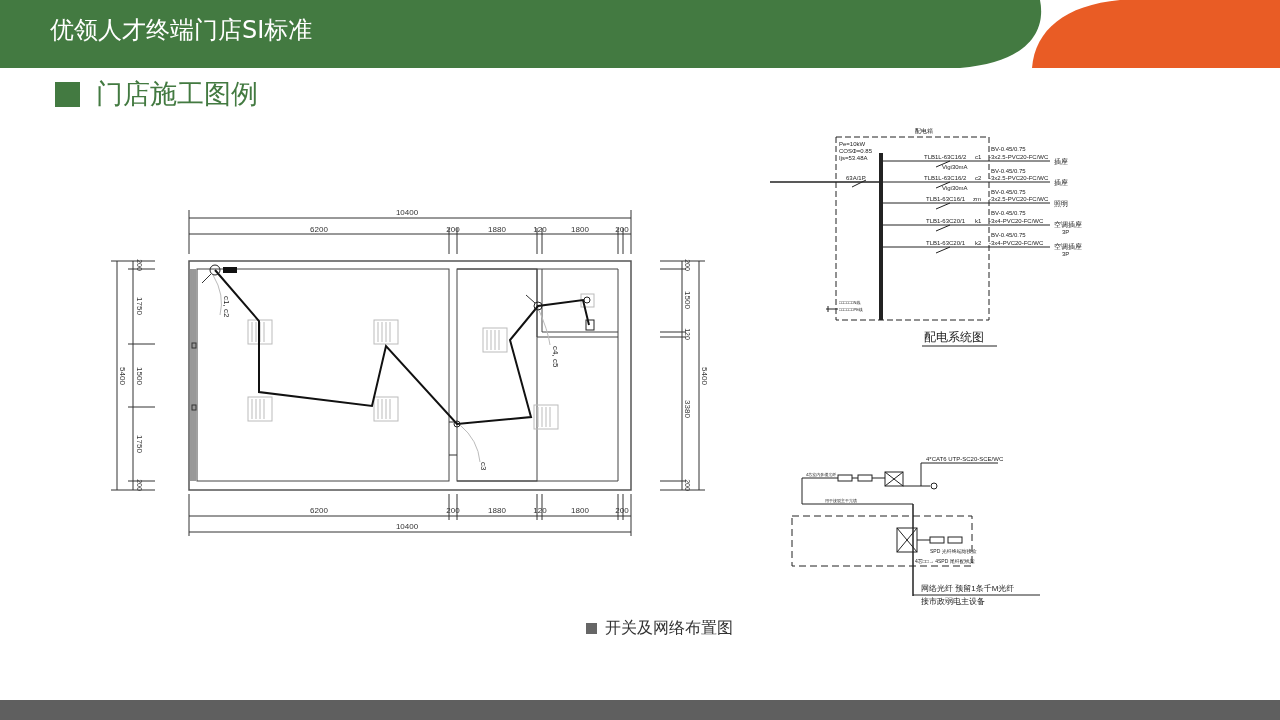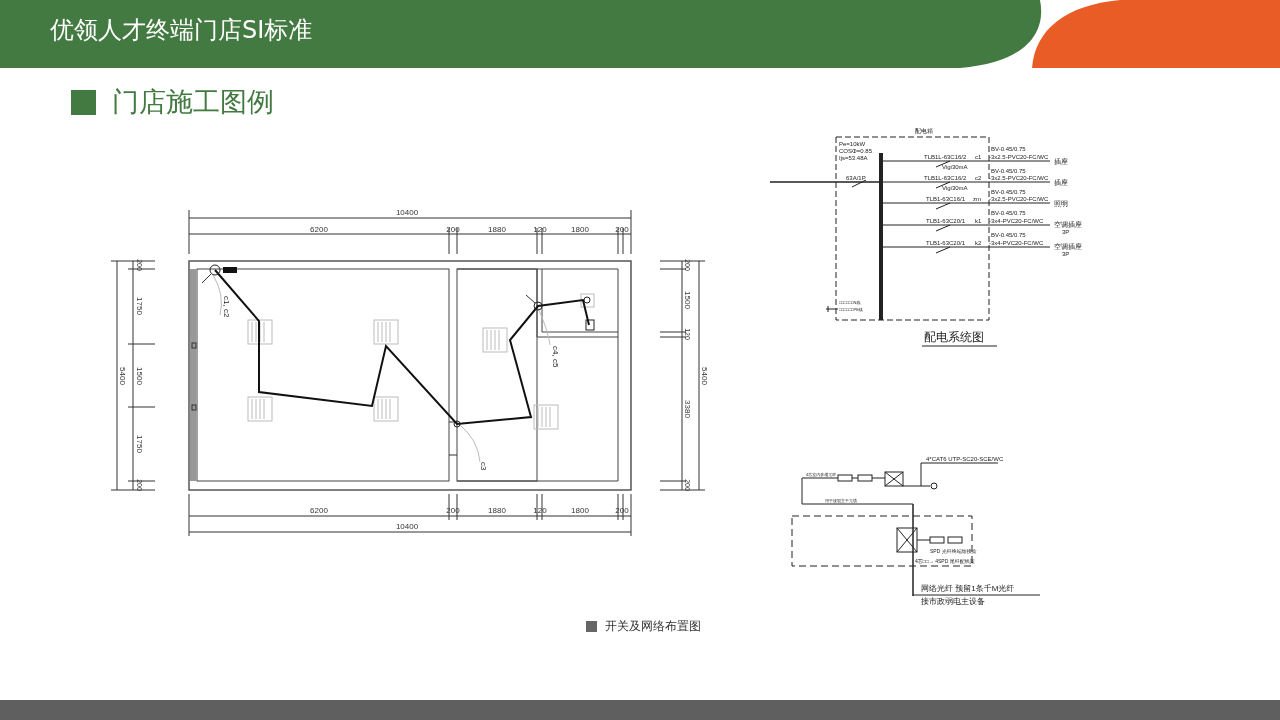--- a/index.html
+++ b/index.html
@@ -1,22 +1,22 @@
 <!DOCTYPE html>
 <html><head>
 <meta charset="utf-8">
 <style>
   html, body { margin:0; padding:0; }
   body { width:1280px; height:720px; position:relative; overflow:hidden; background:#ffffff; font-family:"DejaVu Sans", sans-serif; }
   .header-bar { position:absolute; left:0; top:0; width:1280px; height:68px; }
   .header-title { position:absolute; left:50px; top:14px; font-size:24px; color:#ffffff; letter-spacing:0px; font-family:"DejaVu Sans", sans-serif; }
-  .section-heading { position:absolute; left:55px; top:84px; display:flex; align-items:center;margin-left:16px; }
+  .section-heading { position:absolute; left:55px; top:76px; display:flex; align-items:center; }
   .section-square { width:25px; height:25px; background:#437a41; margin-right:16px; }
   .section-label { font-size:27px; color:#437a41; font-family:"DejaVu Sans", sans-serif; }
-  .caption { position:absolute; left:586px; top:618px; display:flex; align-items:center; font-size:12px; color:#333333; }
+  .caption { position:absolute; left:586px; top:618px; display:flex; align-items:center; font-size:16px; color:#333333; }
   .caption-square { width:11px; height:11px; background:#666666; margin-right:8px; }
   .footer-bar { position:absolute; left:0; top:700px; width:1280px; height:20px; background:#5f5f5f; }
   svg text { font-family:"Liberation Sans Narrow", "Liberation Sans", sans-serif; }
   .drawing { position:absolute; left:0; top:0; }
 </style>
 </head>
 <body>
 
 <svg class="header-bar" width="1280" height="68" viewBox="0 0 1280 68">
   <path d="M0,0 H1040 C1046,30 1030,62 960,68 H0 Z" fill="#437a41"></path>

